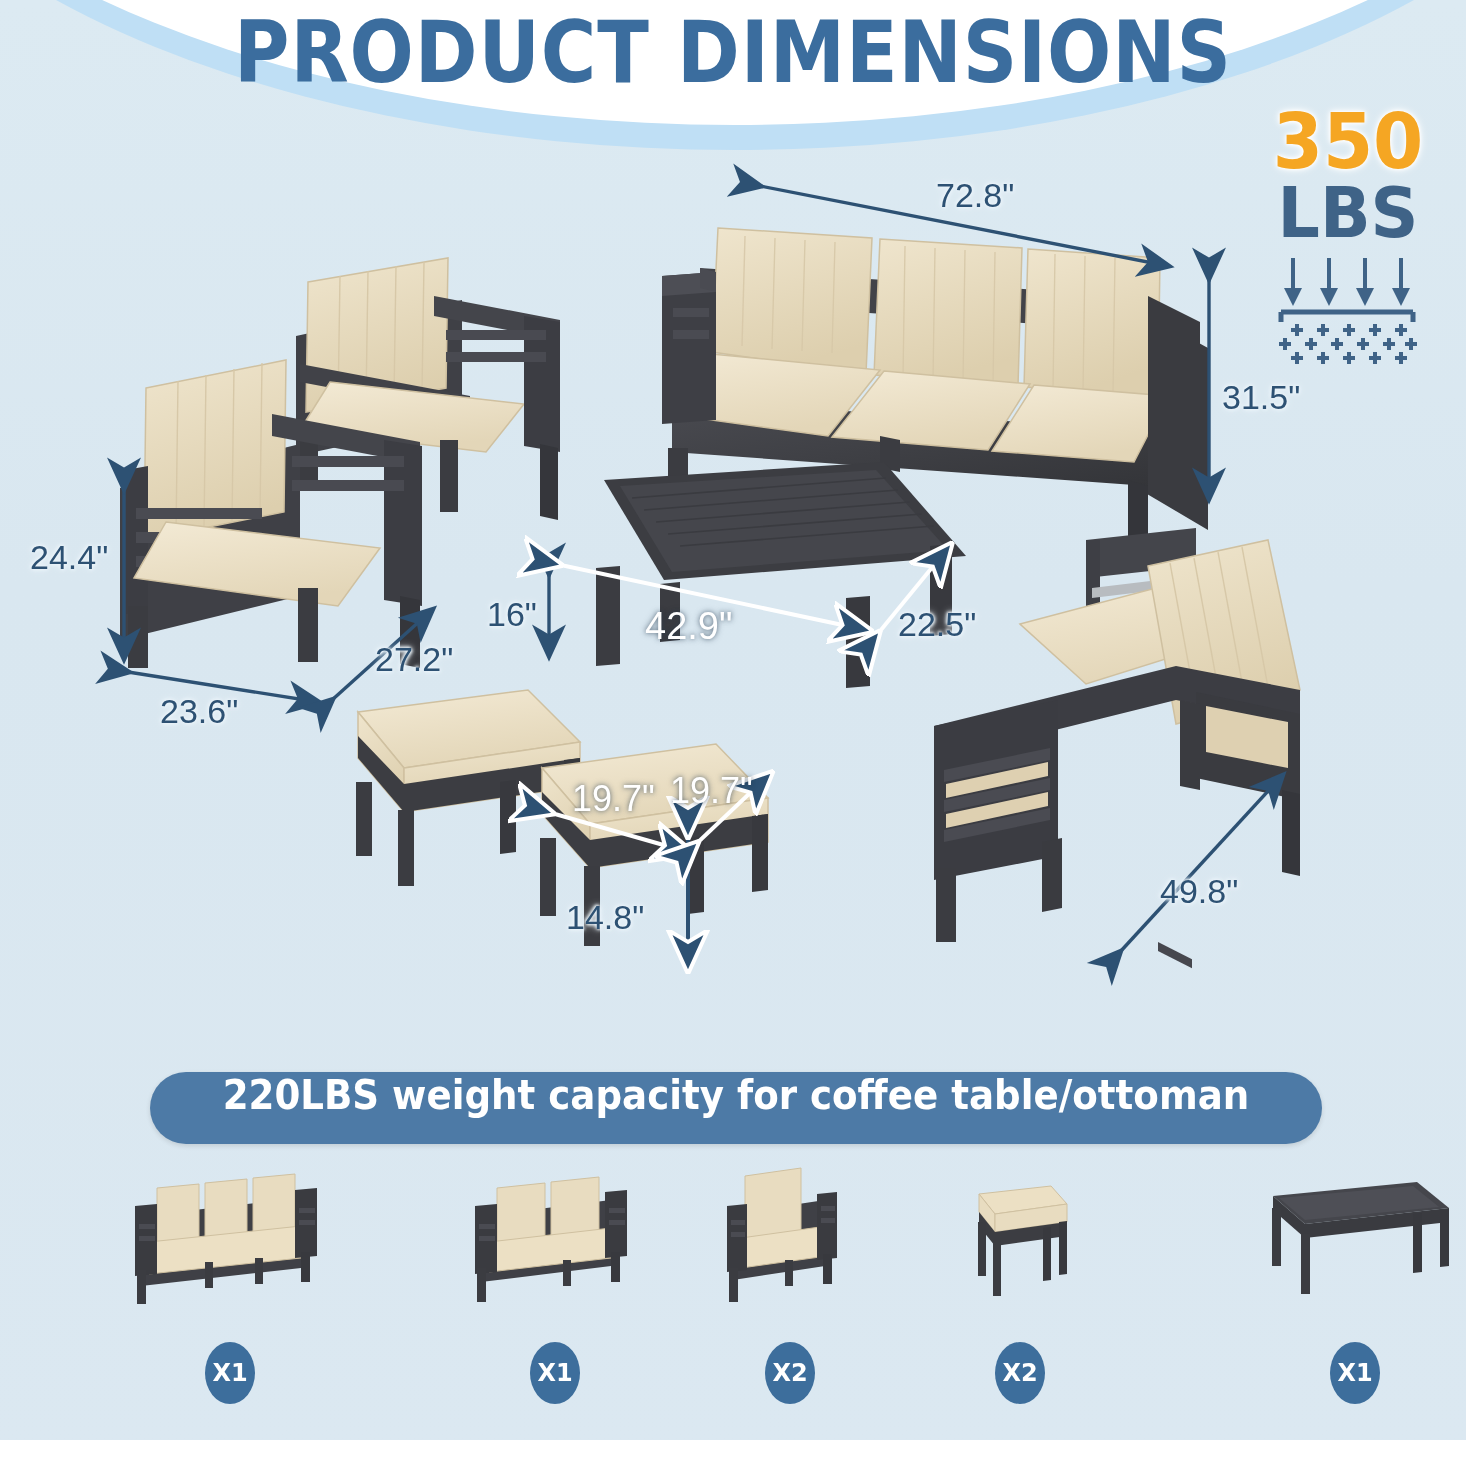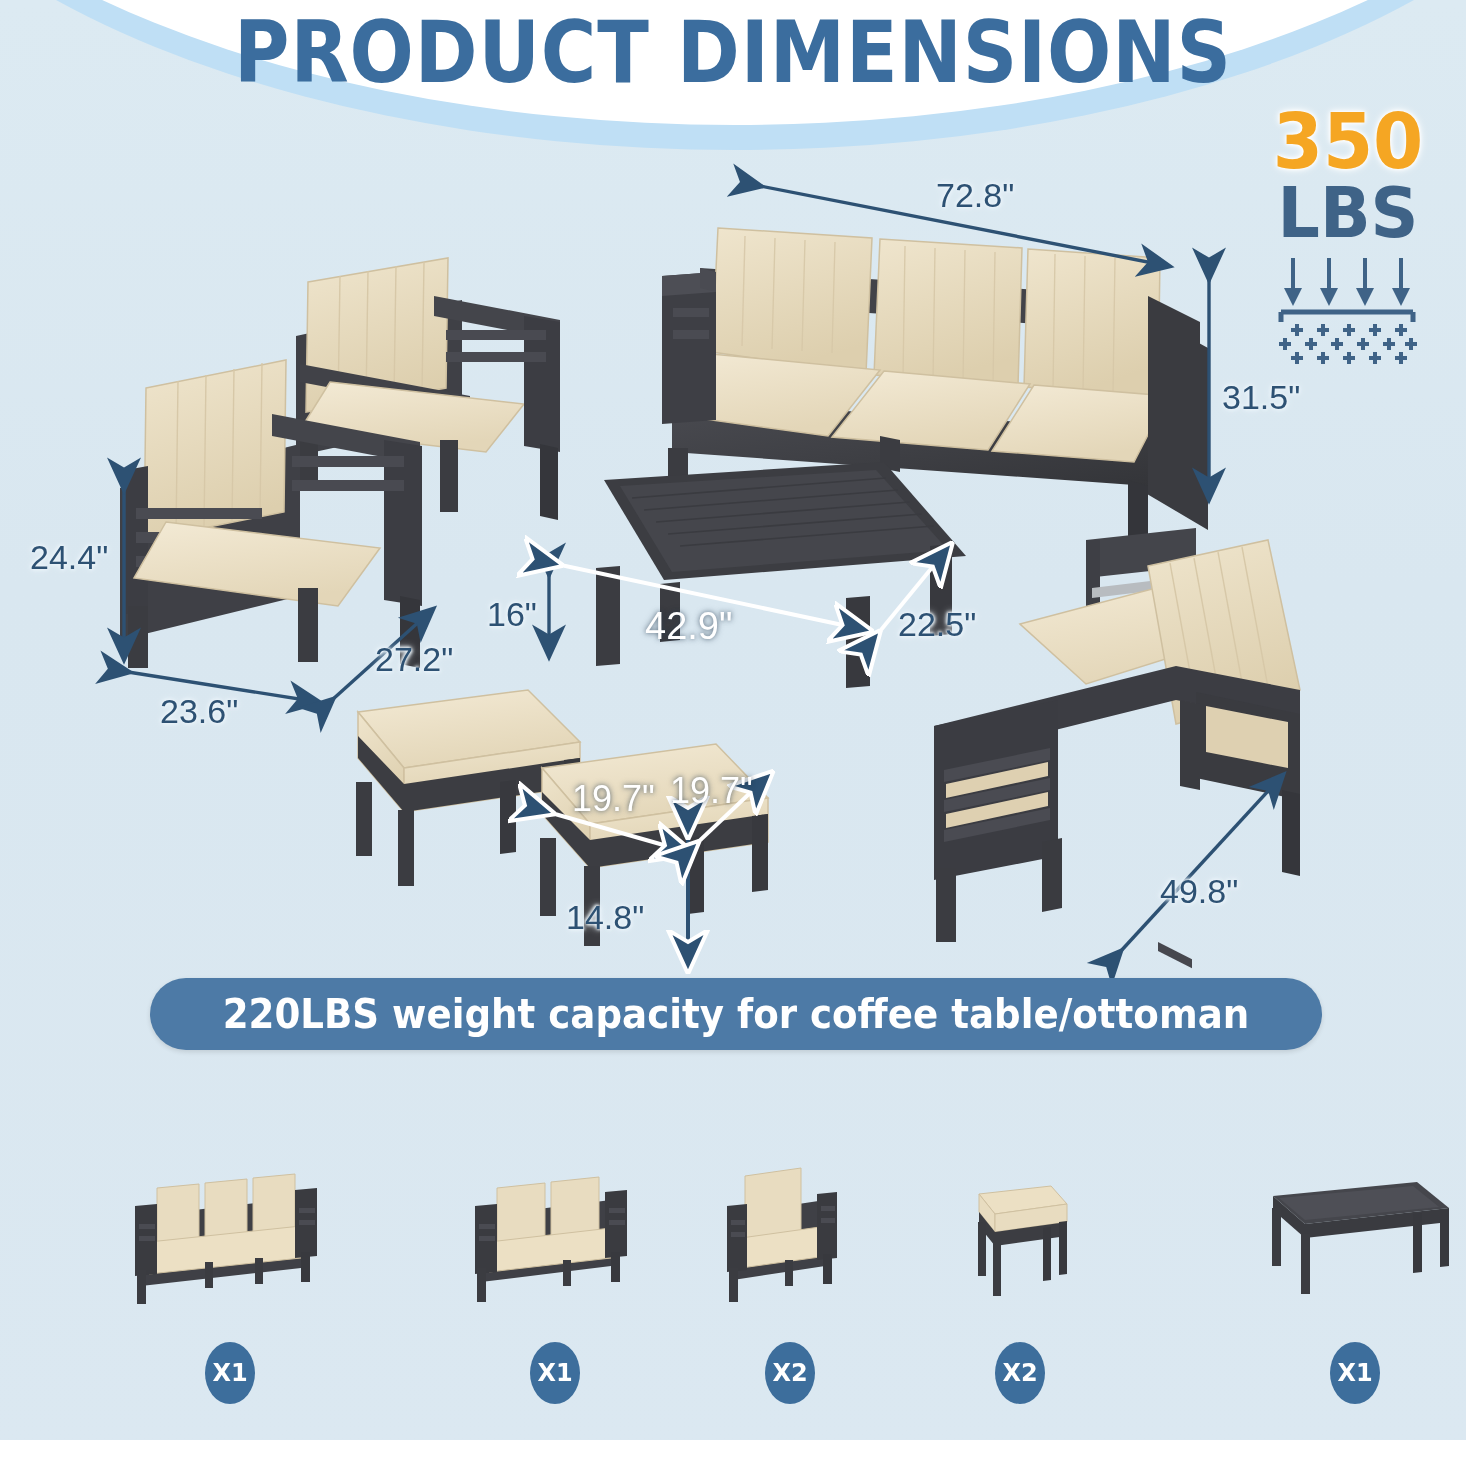--- a/index.html
+++ b/index.html
@@ -87,25 +87,25 @@
     text-shadow: 0 0 5px #eaf3f9, 0 0 9px #eaf3f9, 1px 1px 3px #eaf3f9, -1px -1px 3px #eaf3f9;
   }
   .dim.white {
     color: #ffffff;
     text-shadow: 0 0 4px rgba(40,60,80,.55), 0 0 7px rgba(40,60,80,.35);
   }
 
   
   .pill {
     position: absolute;
-    left: 150px; top: 978px;
+    left: 150px; top: 1072px;
     width: 1172px; height: 72px;
     background: #4d7aa6;
     border-radius: 36px;
-    display: flex; align-items: center; justify-content: center;
+    display: flex; justify-content: center;
     box-shadow: 0 2px 5px rgba(0,0,0,.12);
   }
   .pill-text {
     font-family: "DejaVu Sans", sans-serif;
     font-weight: bold;
     font-size: 40px;
     color: #ffffff;
     letter-spacing: 0px;
     transform: scaleX(0.93);
     white-space: nowrap;

